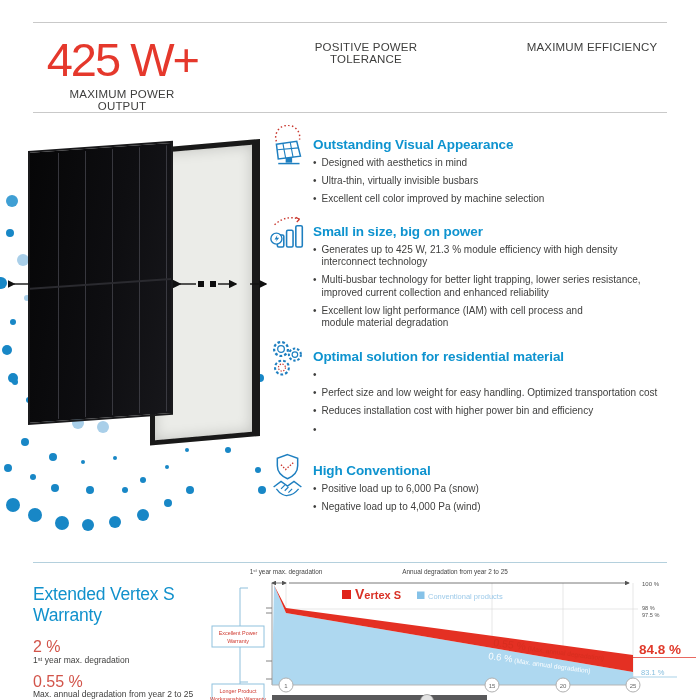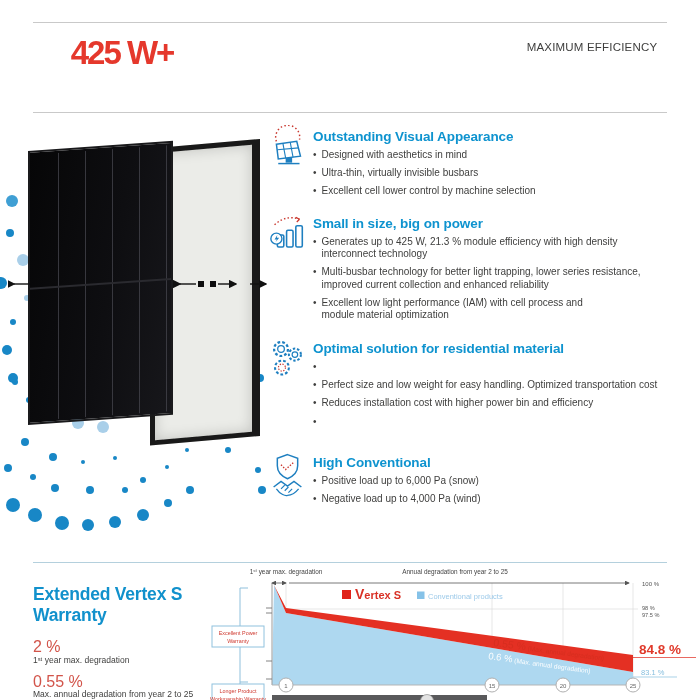--- a/index.html
+++ b/index.html
@@ -1,62 +1,64 @@
 <!DOCTYPE html>
 <html><head>
 <meta charset="utf-8">
 <style>
   html,body{margin:0;padding:0;background:#ffffff;}
   .page{position:relative;width:700px;height:700px;background:#fff;overflow:hidden;
         font-family:"Liberation Sans", sans-serif;color:#3e3e3d;}
   .rule{position:absolute;left:33px;width:634px;height:1px;background:#c9c9c9;}
   
   .stat{position:absolute;text-align:center;}
-  .stat .val{font-size:33px;font-weight:700;letter-spacing:-2px;color:#e5382c;line-height:1;}
+  .stat .val{font-size:47px;font-weight:400;letter-spacing:-2px;color:#e5382c;line-height:1;text-align:right;}
   .stat .lab{font-size:11.5px;letter-spacing:.2px;color:#3e3e3d;margin-top:5px;}
   
   .panel-back{position:absolute;left:150px;top:139px;width:97px;height:287px;background:#ebece8;
               border:5px solid #191919;border-right-width:8px;transform:skewY(-5deg);
               transform-origin:100% 0;box-shadow:inset 0 0 14px rgba(0,0,0,.18);}
   .panel-front{position:absolute;left:28px;top:151px;width:141px;height:270px;
                background:linear-gradient(100deg,#060607,#0e0e11 55%,#17171b);
                border:2px solid #1a1a1c;transform:skewY(-4deg);transform-origin:0 0;}
   .panel-front::before{content:"";position:absolute;inset:2px;
      background:repeating-linear-gradient(90deg,transparent 0 26px,rgba(70,70,78,.75) 26px 27px);}
   .panel-front::after{content:"";position:absolute;left:0;right:0;top:50%;height:2px;background:#2a2a2f;}
   .dot{position:absolute;border-radius:50%;}
   
   .feature{position:absolute;left:269px;width:426px;display:flex;gap:7px;}
   .ficon{width:37px;flex:none;}
-  .fbody h3{margin:4px 0 5px 0;font-size:13.5px;font-weight:700;color:#0e93cf;letter-spacing:-.1px;}
+  .fbody h3{margin:12px 0 5px 0;font-size:13.5px;font-weight:700;color:#0e93cf;letter-spacing:-.1px;}
   .bullet{display:flex;gap:5px;font-size:10px;line-height:1.22;color:#3e3e3d;margin-bottom:6px;}
   .bullet .bdot{flex:none;}
   .bullet .txt{white-space:pre-line;}
   
   .wdivider{position:absolute;left:33px;top:562px;width:634px;height:1px;background:#b4d0dd;}
   .wleft{position:absolute;left:33px;top:584px;width:200px;}
-  .wleft h2{margin:0 0 13px 0;font-size:17.5px;font-weight:700;color:#1191cc;letter-spacing:-.2px;}
+  .wleft h2{margin:0 0 13px 0;font-size:17.5px;font-weight:400;color:#1191cc;letter-spacing:-.2px;}
   .wstat{margin-bottom:8px;}
   .wstat .wval{font-size:16px;color:#d2544a;line-height:1.05;}
   .wstat .wlab{font-size:8.5px;color:#3e3e3d;line-height:1.15;}
   .wchart{position:absolute;left:205px;top:560px;width:495px;height:140px;}
   svg text{font-family:"Liberation Sans", sans-serif;}
 </style>
 </head>
 <body>
 
 <div class="page">
 
   <div class="rule" style="top:22px"></div>
   <div class="rule" style="top:112px"></div>
 
   <div class="stat" style="left:46px;top:36px;width:152px">
     <div class="val">425 W+</div>
+    <div class="lab">MAXIMUM POWER OUTPUT</div>
   </div>
   <div class="stat" style="left:286px;top:36px;width:160px">
+    <div class="lab">POSITIVE POWER TOLERANCE</div>
   </div>
   <div class="stat" style="left:516px;top:36px;width:152px">
     <div class="lab">MAXIMUM EFFICIENCY</div>
   </div>
 
   <div id="dots">
       <div class="dot" style="left: 6px; top: 195px; width: 12px; height: 12px; background: rgb(63, 159, 212);"></div>
       <div class="dot" style="left: 6px; top: 229px; width: 8px; height: 8px; background: rgb(24, 135, 198);"></div>
       <div class="dot" style="left: 17px; top: 254px; width: 12px; height: 12px; background: rgb(169, 207, 233);"></div>
       <div class="dot" style="left: -5px; top: 277px; width: 12px; height: 12px; background: rgb(24, 135, 198);"></div>
@@ -138,21 +140,21 @@
       <div class="bullet">
           <span class="bdot">•</span>
           <span class="txt">Designed with aesthetics in mind</span>
         </div>
       <div class="bullet">
           <span class="bdot">•</span>
           <span class="txt">Ultra-thin, virtually invisible busbars</span>
         </div>
       <div class="bullet">
           <span class="bdot">•</span>
-          <span class="txt">Excellent cell lower control by machine selection</span>
+          <span class="txt">Excellent cell color improved by machine selection</span>
         </div>
     </div>
   </div>
 
   <div class="feature" style="top:212px">
     <div class="ficon">
       <svg width="37" height="44" viewBox="0 0 40 46">
         <path d="M6 13 Q18 2 33 7" fill="none" stroke="#c9372e" stroke-width="1.5" stroke-dasharray="1.6 2.4"></path>
         <path d="M33 7 L29 5 M33 7 L30 10" stroke="#c9372e" stroke-width="1.3" fill="none"></path>
         <rect x="9" y="24" width="7" height="13" rx="1.5" fill="none" stroke="#1e7fc0" stroke-width="1.7"></rect>
@@ -170,21 +172,21 @@
 interconnect technology</span>
         </div>
       <div class="bullet">
           <span class="bdot">•</span>
           <span class="txt">Multi-busbar technology for better light trapping, lower series resistance,
 improved current collection and enhanced reliability</span>
         </div>
       <div class="bullet">
           <span class="bdot">•</span>
           <span class="txt">Excellent low light performance (IAM) with cell process and
-module material optimization</span>
+module material degradation</span>
         </div>
     </div>
   </div>
 
   <div class="feature" style="top:337px">
     <div class="ficon">
       <svg width="37" height="50" viewBox="0 0 40 52">
         <circle cx="13" cy="12" r="7.5" fill="none" stroke="#1e7fc0" stroke-width="2.4" stroke-dasharray="3 2.2"></circle>
         <circle cx="13" cy="12" r="3.6" fill="none" stroke="#1e7fc0" stroke-width="1.4"></circle>
         <circle cx="28" cy="18" r="6.5" fill="none" stroke="#1e7fc0" stroke-width="2.2" stroke-dasharray="2.6 2"></circle>

